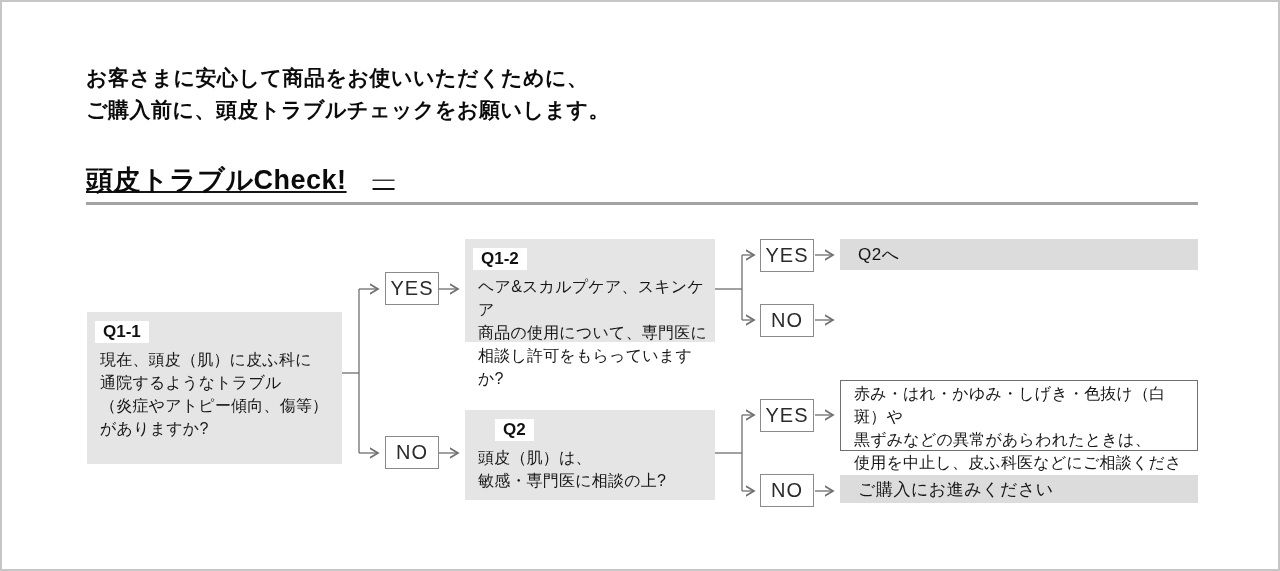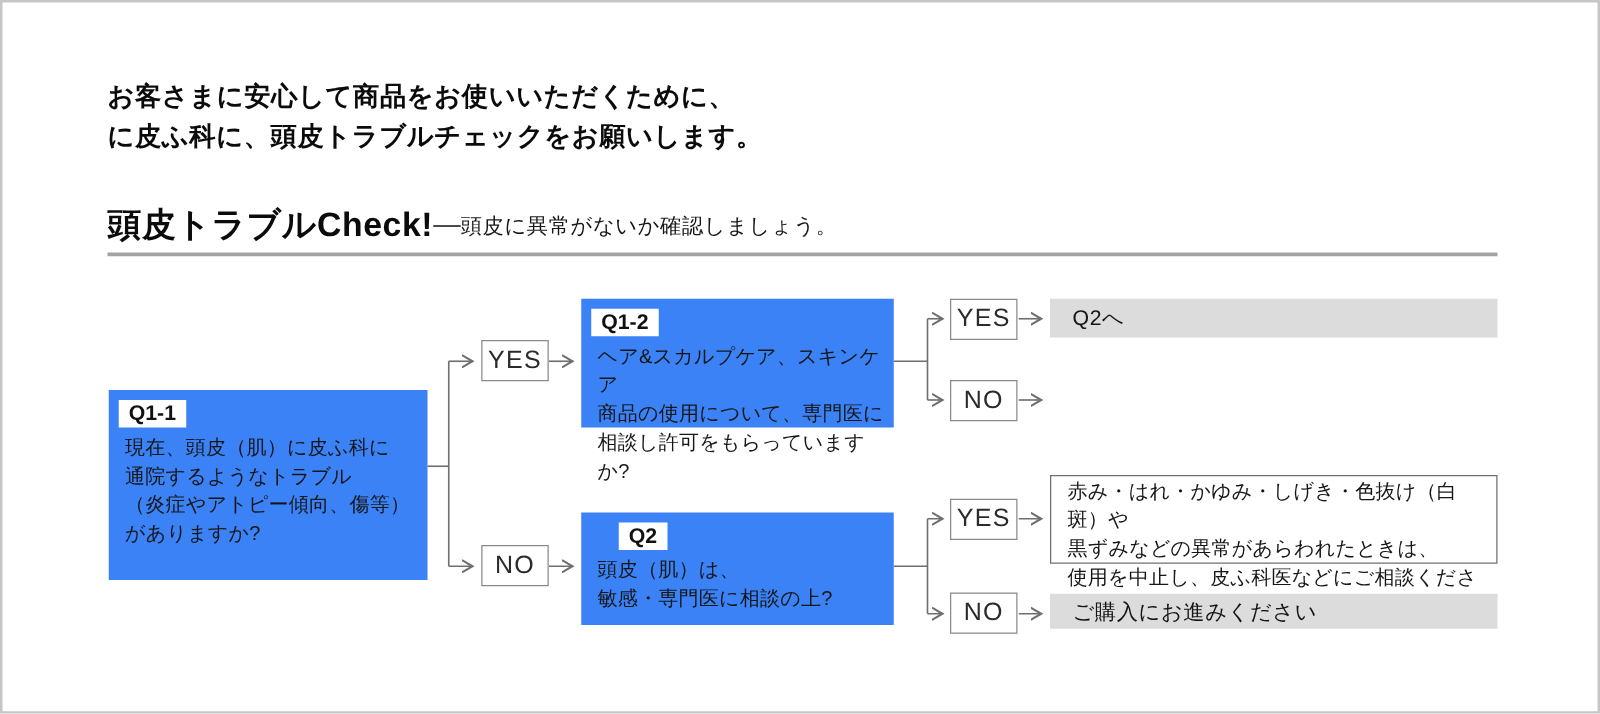--- a/index.html
+++ b/index.html
@@ -16,33 +16,33 @@
   .ml{white-space:pre-line;}
 
   .intro{
     position:absolute;left:84px;top:60px;
     font-size:21px;line-height:32px;font-weight:700;
     color:#0b0b0b;letter-spacing:0.5px;
   }
 
   .title-row{
     position:absolute;left:84px;top:160px;
-    display:flex;align-items:center;gap:0;
+    display:flex;align-items:center;gap:26px;text-decoration:underline;
   }
   .title-main{font-size:27px;font-weight:700;color:#0b0b0b;letter-spacing:0.5px;}
   .title-dash{font-size:22px;color:#3a3a3a;font-weight:400;transform:translateY(-1px);}
   .title-sub{font-size:17px;color:#161616;font-weight:500;letter-spacing:0.5px;}
 
   .rule{
     position:absolute;left:84px;top:200px;
     width:1112px;height:3px;background:#a3a3a3;
   }
 
   .qbox{
-    position:absolute;background:#3b82f6;
+    position:absolute;background:#e5e5e5;
     font-size:16px;line-height:23px;color:#161616;
     padding:8px 0 0 8px;
   }
   .qbadge{
     display:inline-block;background:#ffffff;
     font-size:17px;font-weight:700;color:#111;
     line-height:22px;padding:0 8px;margin-bottom:5px;
   }
   .qtext{margin-left:5px;letter-spacing:0.2px;}
   .q2-badge{margin-left:22px;}
@@ -67,26 +67,25 @@
     padding:4px 0 0 13px;letter-spacing:0.2px;
   }
   svg.connectors{position:absolute;left:0;top:0;pointer-events:none;}
 </style>
 </head>
 <body>
 
 <div class="page">
 
   <div class="intro ml">お客さまに安心して商品をお使いいただくために、
-に皮ふ科に、頭皮トラブルチェックをお願いします。</div>
+ご購入前に、頭皮トラブルチェックをお願いします。</div>
 
   <div class="title-row">
     <span class="title-main">頭皮トラブルCheck!</span>
     <span class="title-dash">—</span>
-    <span class="title-sub">頭皮に異常がないか確認しましょう。</span>
   </div>
 
   <div class="rule"></div>
 
   <svg class="connectors" width="1280" height="571" viewBox="0 0 1280 571">
     <defs>
       <marker id="arrow" markerWidth="10" markerHeight="10" refX="6.5" refY="5" orient="auto">
         <path d="M0,1.2 L6.5,5 L0,8.8" fill="none" stroke="#6f6f6f" stroke-width="1.3"></path>
       </marker>
     </defs>

